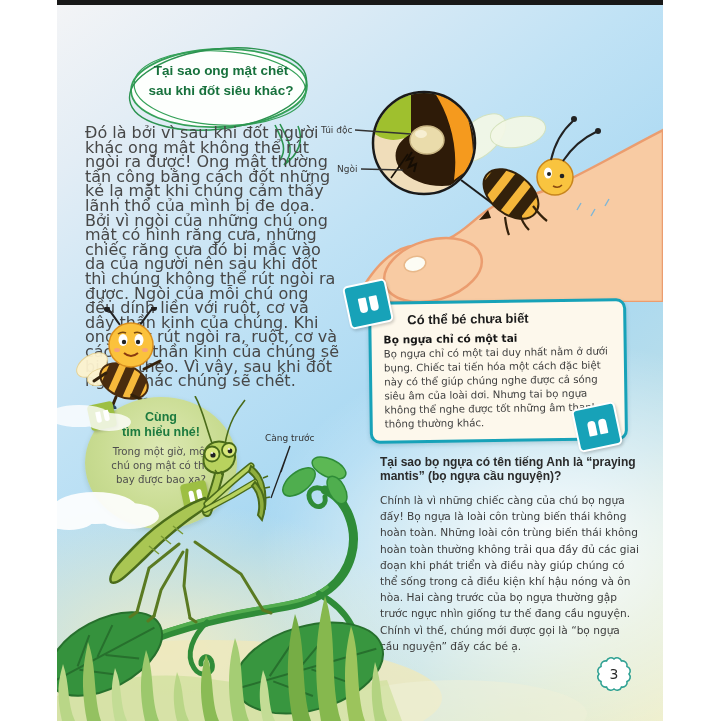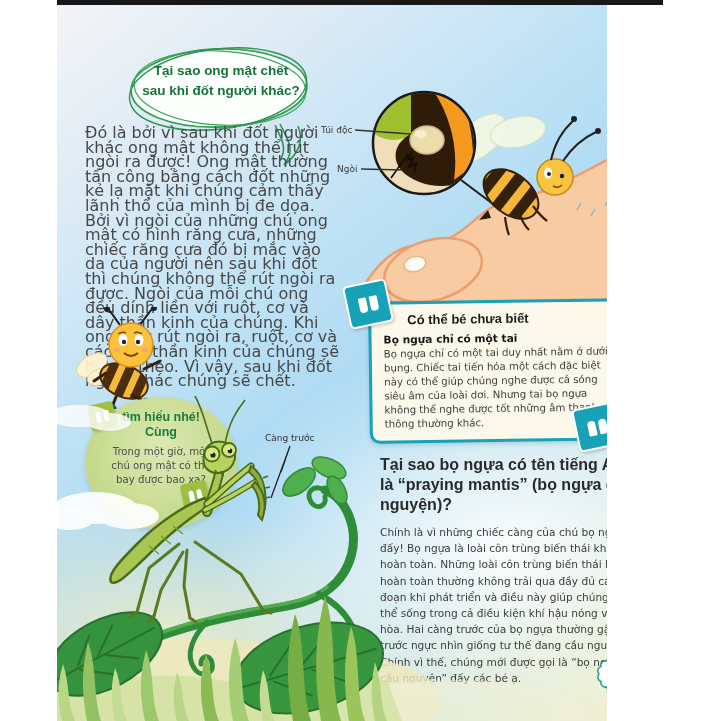--- a/index.html
+++ b/index.html
@@ -2,21 +2,21 @@
 <html><head>
 <meta charset="utf-8">
 <style>
   html,body{margin:0;padding:0;}
   body{
     width:721px;height:721px;position:relative;background:#ffffff;
     font-family:"DejaVu Sans", sans-serif;overflow:hidden;
   }
   .top-strip{position:absolute;left:57px;top:0;width:606px;height:5px;background:#181818;}
   .book-page{
-    position:absolute;left:57px;top:5px;width:550px;height:716px;overflow:hidden;
+    position:absolute;left:57px;top:5px;width:606px;height:716px;overflow:hidden;
     background:
       radial-gradient(ellipse 420px 300px at 82% 76%, rgba(255,255,255,.95), rgba(255,255,255,0) 70%),
       radial-gradient(ellipse 330px 190px at 18% 90%, rgba(240,237,198,.95), rgba(240,237,198,0) 78%),
       linear-gradient(142deg,#f3f4f6 0%,#e3edf5 14%,#c0e2f5 38%,#a8d8f2 58%,#bcdfe8 76%,#d9e7cc 90%,#eeeec9 100%);
   }
   .abs{position:absolute;}
   
   .bubble-wrap{left:71px;top:39px;width:182px;height:128px;}
   .bubble-title{left:80px;top:56px;width:168px;text-align:center;
     font-family:"Liberation Sans", sans-serif;font-weight:700;font-size:13.5px;line-height:20px;color:#17713c;}
@@ -48,21 +48,21 @@
   .fact-box{left:312px;top:295px;width:258px;height:142px;background:#fdf8ec;
     border:3px solid #17a2b8;border-radius:10px;transform:rotate(-0.8deg);
     box-shadow:0 2px 4px rgba(20,90,110,.2);box-sizing:border-box;padding:8px 12px 6px 12px;}
   .fact-box .hdr{margin-left:24px;font-family:"Liberation Sans",sans-serif;font-weight:700;
     font-size:13px;color:#1d1d1d;}
   .fact-box .sub{margin-top:6px;font-size:10.6px;font-weight:700;color:#161616;}
   .fact-box .bdy{margin-top:2px;font-size:10.2px;line-height:13.9px;color:#3e3e3e;}
   
   .section2{left:323px;top:450px;width:268px;}
   .section2 .h2{font-family:"Liberation Sans",sans-serif;font-weight:700;
-    font-size:16px;line-height:20px;color:#2a2a2a;}
+    font-size:12px;line-height:14px;color:#2a2a2a;}
   .section2 .b2{margin-top:9px;width:262px;font-size:10.6px;line-height:16.2px;color:#3c3c3c;}
   
   .bottom-art{left:0;top:391px;width:606px;height:325px;}
   
   .page-badge{left:538px;top:650px;width:38px;height:38px;}
 </style>
 </head>
 <body>
 
 <div class="top-strip"></div>
@@ -70,21 +70,21 @@
 <div class="book-page">
 
   <svg class="abs bubble-wrap" viewBox="0 0 182 128">
     <ellipse cx="91" cy="44" rx="88" ry="39" fill="#fdfffd" stroke="#35a159" stroke-width="1.8" transform="rotate(-2 91 44)"></ellipse>
     <ellipse cx="92" cy="44" rx="86" ry="37" fill="none" stroke="#35a159" stroke-width="1.2" transform="rotate(3 92 44)"></ellipse>
     <ellipse cx="90" cy="45" rx="89" ry="40" fill="none" stroke="#2c9350" stroke-width="1.4" transform="rotate(-7 90 45)"></ellipse>
     <path d="M152,80 C160,96 168,106 156,121 C171,110 176,96 170,82 M147,81 C153,94 160,104 152,116" stroke="#2c9350" stroke-width="1.6" fill="none"></path>
   </svg>
   <div class="abs bubble-title">
     <div>Tại sao ong mật chết</div>
-    <div>sau khi đốt người khác?</div>
+    <div>sau khi đốt siêu khác?</div>
   </div>
 
   <div class="abs intro">Đó là bởi vì sau khi đốt người khác ong mật không thể rút ngòi ra được! Ong mật thường tấn công bằng cách đốt những kẻ lạ mặt khi chúng cảm thấy lãnh thổ của mình bị đe dọa. Bởi vì ngòi của những chú ong mật có hình răng cưa, những chiếc răng cưa đó bị mắc vào da của người nên sau khi đốt thì chúng không thể rút ngòi ra được. Ngòi của mỗi chú ong đều dính liền với ruột, cơ và dây thần kinh của chúng. Khi ong mật rút ngòi ra, ruột, cơ và các dây thần kinh của chúng sẽ bị kéo theo. Vì vậy, sau khi đốt người khác chúng sẽ chết.</div>
 
   <svg class="abs diagram" viewBox="0 0 348 212">
 
     <path d="M348,40 C305,62 272,82 236,98 C212,109 196,106 179,116 C161,126 152,140 133,149 C113,158 96,151 79,163 C63,173 50,192 40,212 L348,212 Z" fill="#f8cba3" stroke="#eb9d6f" stroke-width="2.5"></path>
     <g transform="rotate(-16 118 180)">
       <ellipse cx="118" cy="180" rx="50" ry="30" fill="#f8cba3" stroke="#eb9d6f" stroke-width="2.5"></ellipse>
     </g>
@@ -173,22 +173,22 @@
     <ellipse cx="69" cy="33" rx="4.5" ry="6" fill="#fff"></ellipse>
       <circle cx="68" cy="35" r="2.2" fill="#222"></circle>
     <path d="M48,27 q4,-3 8,-1 M64,26 q4,-2 8,1" stroke="#7a4a10" stroke-width="1.5" fill="none"></path>
     <path d="M54,46 q7,6 14,0" stroke="#8a3a10" stroke-width="2" fill="none"></path>
     <ellipse cx="47" cy="43" rx="3" ry="2" fill="#f59a8a" opacity="0.8"></ellipse>
       <ellipse cx="75" cy="43" rx="3" ry="2" fill="#f59a8a" opacity="0.8"></ellipse>
   </svg>
 
   <div class="abs explore">
     <div class="ttl">
+      <div>Cùng</div>
       <div>tìm hiểu nhé!</div>
-      <div>Cùng</div>
     </div>
     <div class="qst">Trong một giờ, một chú ong mật có thể bay được bao xa?</div>
   </div>
   <div class="abs qb green qb-tl-ex">
       <span class="bar"></span>
       <span class="bar"></span>
     </div>
   <div class="abs qb green close qb-br-ex">
       <span class="bar"></span>
       <span class="bar"></span>

